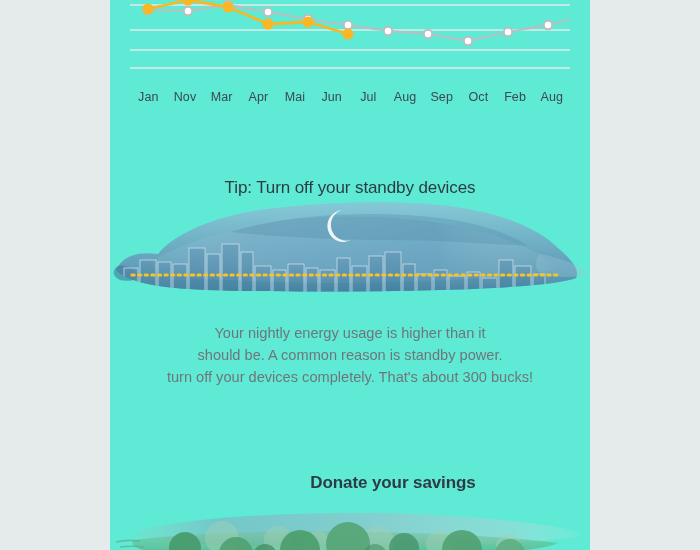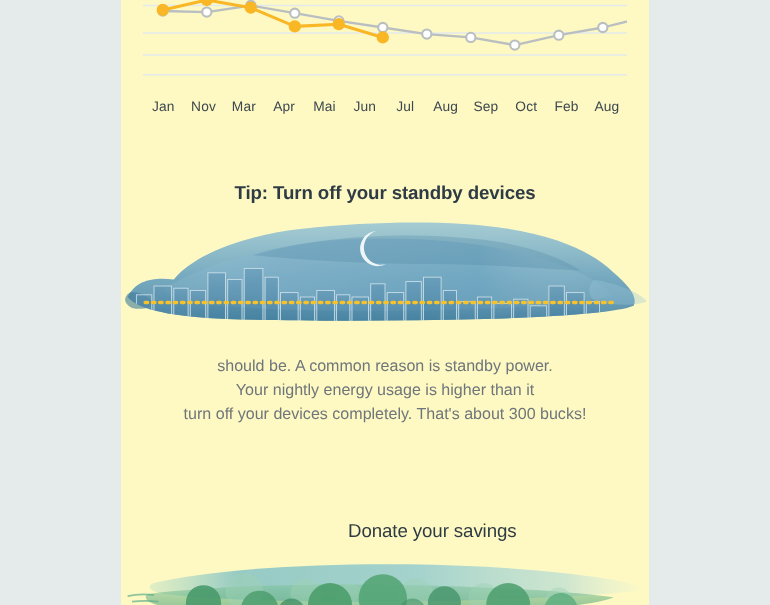--- a/index.html
+++ b/index.html
@@ -7,59 +7,59 @@
     width:700px; height:550px;
     background:#e5eaeb;
     font-family:"Liberation Sans", sans-serif;
     overflow:hidden;
   }
   #app { position:relative; width:700px; height:550px; background:#e5eaeb; }
 
   
   .card {
     position:absolute; left:110px; top:0; width:480px; height:550px;
-    background:#fef9c3;
+    background:#5eead4;
   }
 
   
   .chart-section { position:absolute; left:0; top:0; width:480px; height:112px; }
   .chart-plot { position:absolute; left:20px; top:-38px; width:440px; height:108px; }
   .chart-plot svg { display:block; width:440px; height:108px; }
 
   .month-axis {
     position:absolute; left:20px; top:86px; width:440px; height:22px;
     display:flex; align-items:center;
   }
   .month-axis .m {
     flex:1 1 0; text-align:center;
     font-size:12.5px; color:#3d4850; letter-spacing:.1px;
     font-family:"Liberation Sans", sans-serif;
   }
 
   
   .tip-title {
-    position:absolute; left:0; top:166px; width:480px;
-    text-align:center; font-size:17px; font-weight:bold;
+    position:absolute; left:0; top:178px; width:480px;
+    text-align:center; font-size:17px; font-weight:normal;
     color:#2e3b44; letter-spacing:-.1px;
   }
 
   .city-wrap { position:absolute; left:0px; top:192px; width:480px; height:112px; }
   .city-wrap svg { display:block; width:480px; height:112px; }
 
   .tip-body {
     position:absolute; left:0; top:322px; width:480px;
     text-align:center; color:#6f767b;
     font-size:14.6px; line-height:22px;
   }
   .tip-body .ln { display:block; white-space:nowrap; }
 
   
   .donate-title {
     position:absolute; left:0; top:473px; width:566px;
-    text-align:center; font-size:17px; font-weight:normal;
+    text-align:center; font-size:17px; font-weight:bold;
     color:#2e3b44; letter-spacing:-.1px;
   }
   .forest-wrap { position:absolute; left:0px; top:500px; width:480px; height:50px; overflow:hidden; }
   .forest-wrap svg { display:block; width:480px; height:60px; }
 </style>
 </head>
 <body>
 
 <div id="app">
   <div class="card">
@@ -197,22 +197,22 @@
             <rect x="405" y="74" width="16" height="30"></rect>
             <rect x="423" y="82" width="12" height="22"></rect>
           </g>
         </g>
 
         <line x1="22" y1="83" x2="448" y2="83" stroke="#f7c22a" stroke-width="3.2" stroke-linecap="round" stroke-dasharray="2.2 4.4"></line>
       </svg>
     </div>
 
     <div class="tip-body">
+      <span class="ln">Your nightly energy usage is higher than it</span>
       <span class="ln">should be. A common reason is standby power.</span>
-      <span class="ln">Your nightly energy usage is higher than it</span>
       <span class="ln">turn off your devices completely. That's about 300 bucks!</span>
     </div>
 
     <div class="donate-title">Donate your savings</div>
 
     <div class="forest-wrap">
       <svg viewBox="0 0 480 60">
         <defs>
           <linearGradient id="landG" x1="0" y1="0" x2="1" y2="0">
             <stop offset="0%" stop-color="#8fcfc6" stop-opacity="0.25"></stop>

